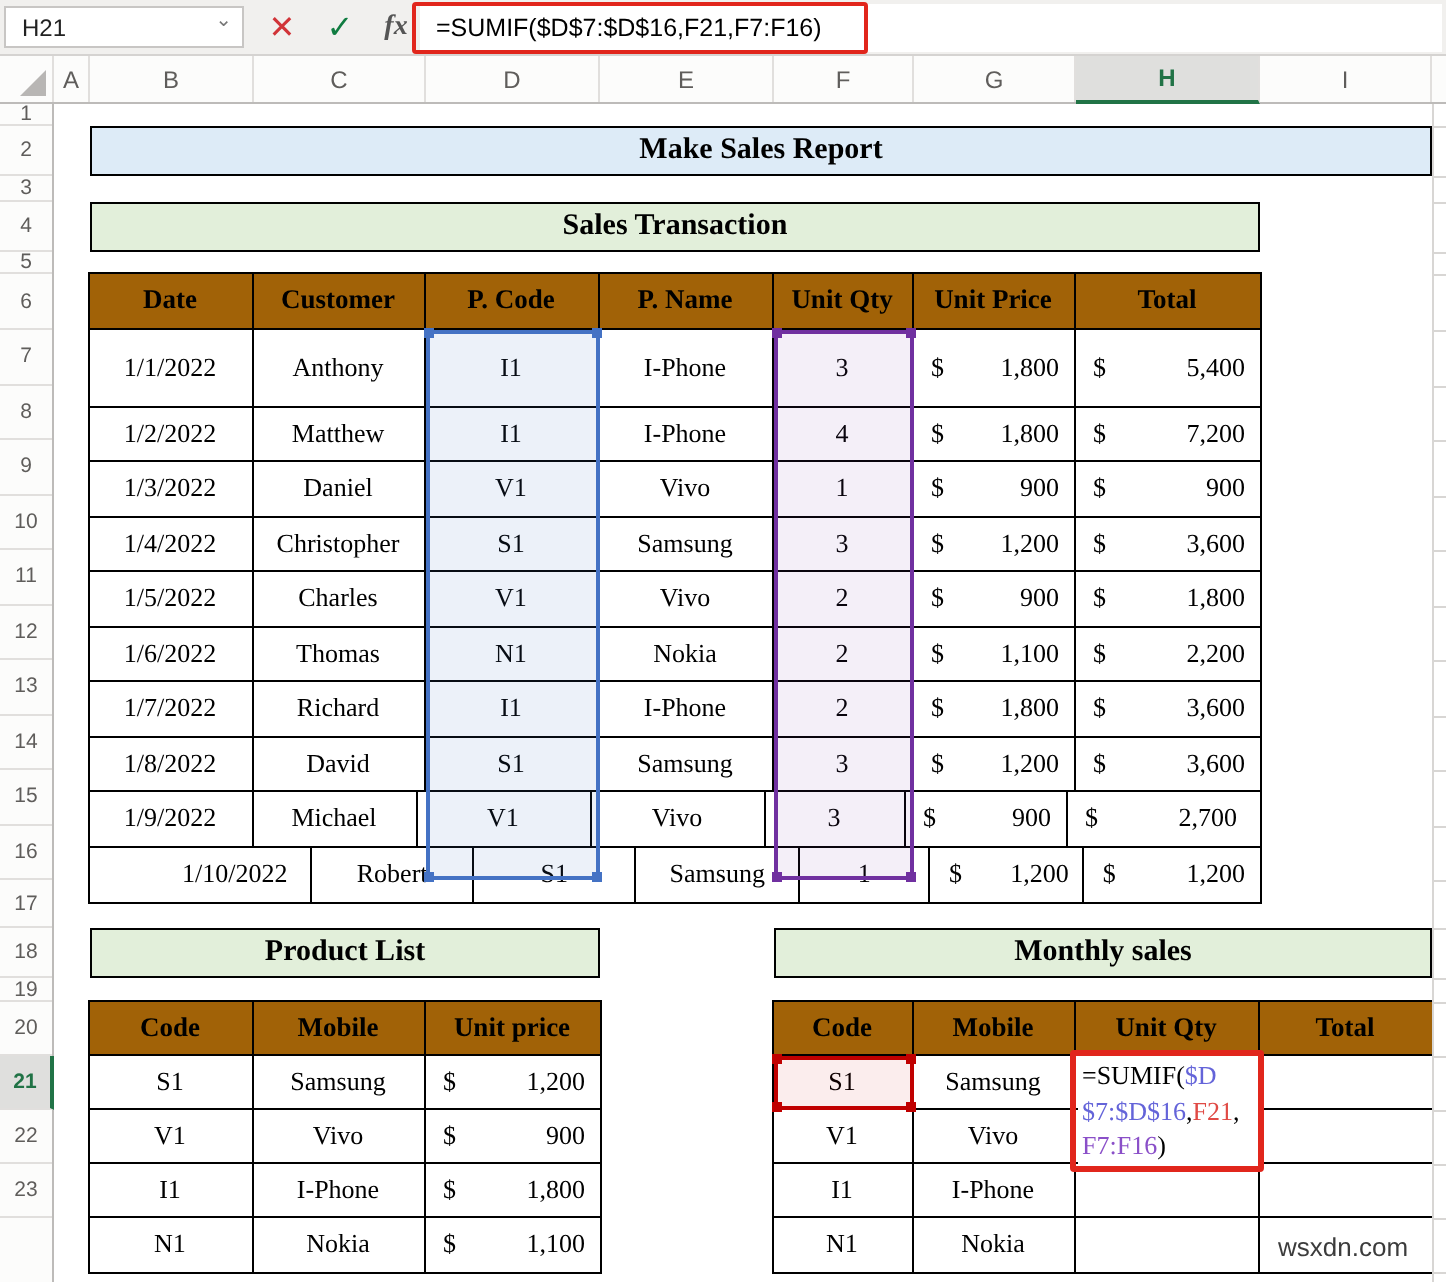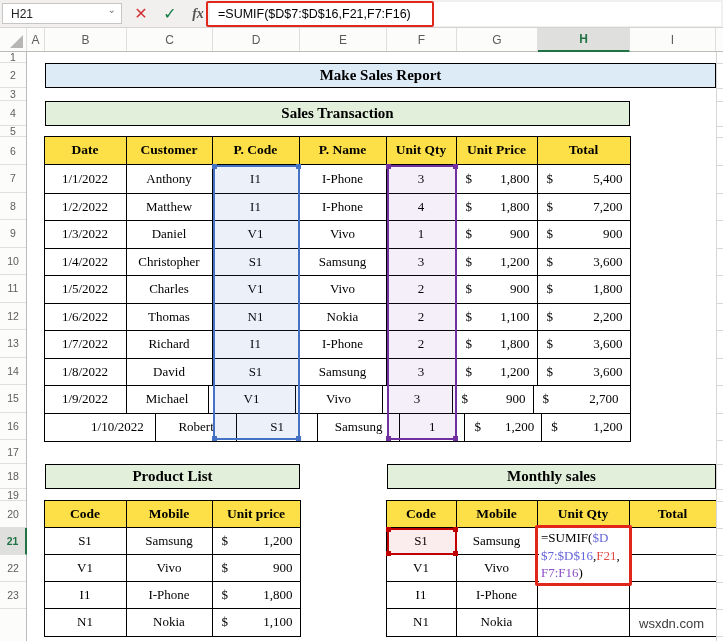--- a/index.html
+++ b/index.html
@@ -56,21 +56,21 @@
   #banner-monthly { left:387px; top:464px; width:329px; height:25px; background:#E2EFDA; }
 
   
   .xtable { position:absolute; border:1.5px solid #000; background:#fff; }
   .trow { display:flex; border-bottom:1px solid #000; box-sizing:border-box; }
   .trow:last-child { border-bottom:none; }
   .tcell { box-sizing:border-box; border-right:1px solid #000; display:flex; align-items:center;
            justify-content:center; font-family:"Liberation Serif", serif; font-size:13px;
            color:#000; overflow:hidden; white-space:nowrap; }
   .tcell:last-child { border-right:none; }
-  .tcell.hdr { background:#fde047; font-weight:bold; font-size:13.5px; }
+  .tcell.hdr { background:#a16207; font-weight:bold; font-size:13.5px; }
   .tcell.money { justify-content:space-between; padding:0 7px 0 9px; }
 
   
   .range { position:absolute; box-sizing:border-box; pointer-events:none; z-index:10; }
   .range .handle { position:absolute; width:5px; height:5px; background:var(--hc); }
   .range .h1 { left:-3px; top:-3px; } .range .h2 { right:-3px; top:-3px; }
   .range .h3 { left:-3px; bottom:-3px; } .range .h4 { right:-3px; bottom:-3px; }
   #rng-blue   { left:213px; top:165px; width:87px; height:275px; --hc:#4472C4;
                 border:2px solid #4472C4; background:rgba(68,114,196,0.10); }
   #rng-purple { left:387px; top:165px; width:70px; height:275px; --hc:#7030A0;
@@ -160,21 +160,21 @@
   <div class="xtable" id="t-sales" style="left: 43.5px; top: 135.5px; width: 585px;">
       <div class="trow" style="height: 28px;">
         <div class="tcell hdr" style="width: 82px;">Date</div>
         <div class="tcell hdr" style="width: 86px;">Customer</div>
         <div class="tcell hdr" style="width: 87px;">P. Code</div>
         <div class="tcell hdr" style="width: 87px;">P. Name</div>
         <div class="tcell hdr" style="width: 70px;">Unit Qty</div>
         <div class="tcell hdr" style="width: 81px;">Unit Price</div>
         <div class="tcell hdr" style="width: 92px;">Total</div>
       </div>
-      <div class="trow" style="height: 29px;">
+      <div class="trow" style="height: 39px;">
         <div class="tcell" style="width: 82px;">1/1/2022</div>
         <div class="tcell" style="width: 86px;">Anthony</div>
         <div class="tcell" style="width: 87px;">I1</div>
         <div class="tcell" style="width: 87px;">I-Phone</div>
         <div class="tcell" style="width: 70px;">3</div>
         <div class="tcell money" style="width: 81px;">
           <span>$</span>
           <span>1,800</span>
         </div>
         <div class="tcell money" style="width: 92px;">

